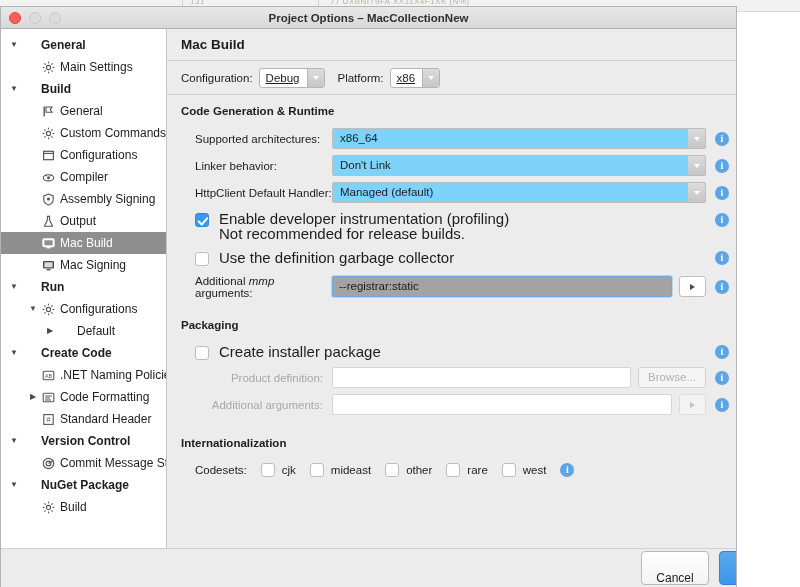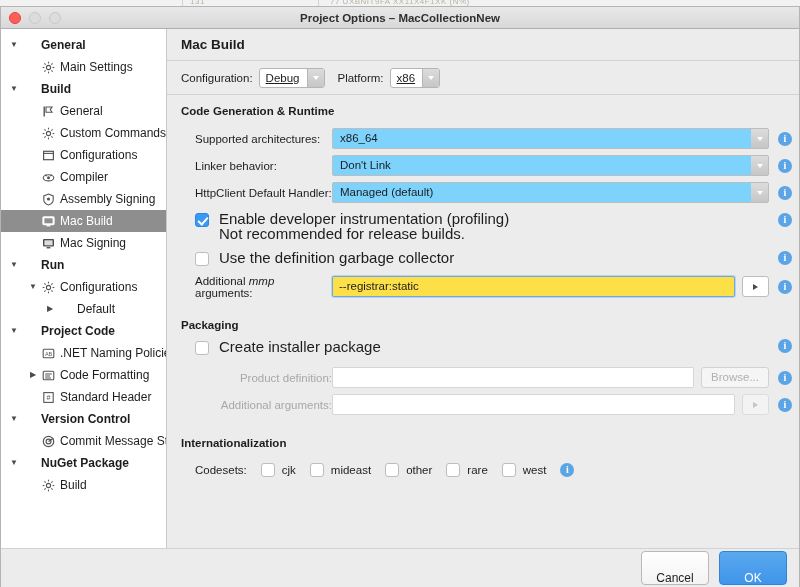--- a/index.html
+++ b/index.html
@@ -29,21 +29,21 @@
   #backdrop .bg-line {
     position: absolute; left: 0; top: 11px; width: 800px; height: 1px;
     background: #d9d9d9;
   }
   #backdrop .bg-div1 { position:absolute; left:182px; top:0; width:1px; height:12px; background:#d5d2cc; }
   #backdrop .bg-div2 { position:absolute; left:318px; top:0; width:1px; height:12px; background:#d5d2cc; }
 
   
   #window {
     position: absolute; left: 0; top: 6px;
-    width: 800px; height: 581px;
+    width: 737px; height: 581px;
     background: #ececec;
     border: 1px solid #b4b4b4;
     border-bottom: none;
     overflow: hidden;
   }
 
   
   #titlebar {
     position: relative;
     height: 22px;
@@ -193,21 +193,21 @@
     padding-right: 7px;
   }
   .frow .flabel {
     font-size: 11.5px;
     color: #1d1d1d;
     width: 137px;
     flex: none;
     text-align: left;
   }
   .frow .flabel.dim { color: #a8a8a8; }
-  .frow .flabel.right { text-align: right; width: 137px; }
+  .frow .flabel.right { text-align: right; padding-right: 9px; width: 137px; }
 
   .combo {
     flex: 1;
     height: 21px;
     display: flex;
     background: #7dd3fc;
     border: 1px solid #bdbdbd;
     border-radius: 2px;
     overflow: hidden;
   }
@@ -222,21 +222,21 @@
   }
   .combo .cbtn {
     width: 17px; flex: none;
     background: linear-gradient(to bottom,#dcdcdc,#c6c6c6);
     display: flex; align-items: center; justify-content: center;
   }
 
   .textinput {
     flex: 1;
     height: 21px;
-    background: #fde047;
+    background: #a3a3a3;
     border: 1px solid #bdbdbd;
     border-radius: 2px;
     font-size: 11.5px;
     color: #1d1d1d;
     line-height: 19px;
     padding-left: 6px;
     white-space: nowrap;
     overflow: hidden;
   }
   .textinput.focused { border: 1px solid #6aa9e9; box-shadow: 0 0 0 1px rgba(106,169,233,.35); }
@@ -478,20 +478,29 @@
         <div class="tree-row lvl1">
           <span class="disc"></span>
           <span class="ic">
             <svg width="13" height="13" viewBox="0 0 13 13">
               <path d="M6.5 1 L11.2 2.9 L11.2 7 Q11.2 10.4 6.5 12 Q1.8 10.4 1.8 7 L1.8 2.9 Z" fill="none" stroke="#555" stroke-width="1.1"></path>
               <circle cx="6.5" cy="6" r="1.6" fill="#555"></circle>
             </svg>
           </span>
           <span class="tree-label">Assembly Signing</span>
         </div>
+        <div class="tree-row lvl1">
+          <span class="disc"></span>
+          <span class="ic">
+            <svg width="13" height="13" viewBox="0 0 13 13">
+              <path d="M5 1.4 L8 1.4 M5.4 1.4 L5.4 5 L2.4 11.2 L10.6 11.2 L7.6 5 L7.6 1.4" fill="none" stroke="#555" stroke-width="1.1" stroke-linejoin="round"></path>
+            </svg>
+          </span>
+          <span class="tree-label">Output</span>
+        </div>
         <div class="tree-row lvl1 selected">
           <span class="disc"></span>
           <span class="ic">
             <svg width="13" height="13" viewBox="0 0 13 13">
               <rect x="1" y="2" width="11" height="7.6" rx="1" fill="#ffffff" stroke="#ffffff" stroke-width="1.3"></rect>
               <rect x="2.4" y="3.3" width="8.2" height="5" fill="#8e8e8e"></rect>
               <rect x="4.6" y="10.1" width="3.8" height="1.3" fill="#ffffff"></rect>
             </svg>
           </span>
           <span class="tree-label">Mac Build</span>
@@ -532,21 +541,21 @@
           <span class="tree-label">Configurations</span>
         </div>
         <div class="tree-row lvl2">
           <span class="disc">▶</span>
           <span class="ic"></span>
           <span class="tree-label">Default</span>
         </div>
         <div class="tree-row lvl0 group">
           <span class="disc">▼</span>
           <span class="ic"></span>
-          <span class="tree-label">Project Code</span>
+          <span class="tree-label">Create Code</span>
         </div>
         <div class="tree-row lvl1">
           <span class="disc"></span>
           <span class="ic">
             <svg width="13" height="13" viewBox="0 0 13 13">
               <rect x="1.2" y="2.2" width="10.6" height="8.6" rx="1" fill="none" stroke="#555" stroke-width="1.1"></rect>
               <text x="6.5" y="8.6" font-size="5.4" text-anchor="middle" fill="#555" font-family="Liberation Sans, sans-serif">AB</text>
             </svg>
           </span>
           <span class="tree-label">.NET Naming Policies</span>
@@ -694,21 +703,21 @@
           <span class="flabel"><span>Additional </span><span class="italic">mmp</span><span> arguments:</span></span>
           <span class="textinput focused">--registrar:static</span>
           <span class="smallbtn">
               <span class="tri-right"></span>
             </span>
           <span class="info">i</span>
         </div>
 
         <div class="section-title spaced">Packaging</div>
 
-        <div class="cbrow" style="align-items:flex-start;">
+        <div class="cbrow" style="align-items:center;">
           <span class="cbox"></span>
           <span class="cbtext">Create installer package</span>
           <span class="info" style="margin-top:0;">i</span>
         </div>
 
         <div class="frow" style="padding-left:28px;">
           <span class="flabel right dim">Product definition:</span>
           <span class="textinput disabled"></span>
           <span class="browsebtn">Browse...</span>
           <span class="info">i</span>

